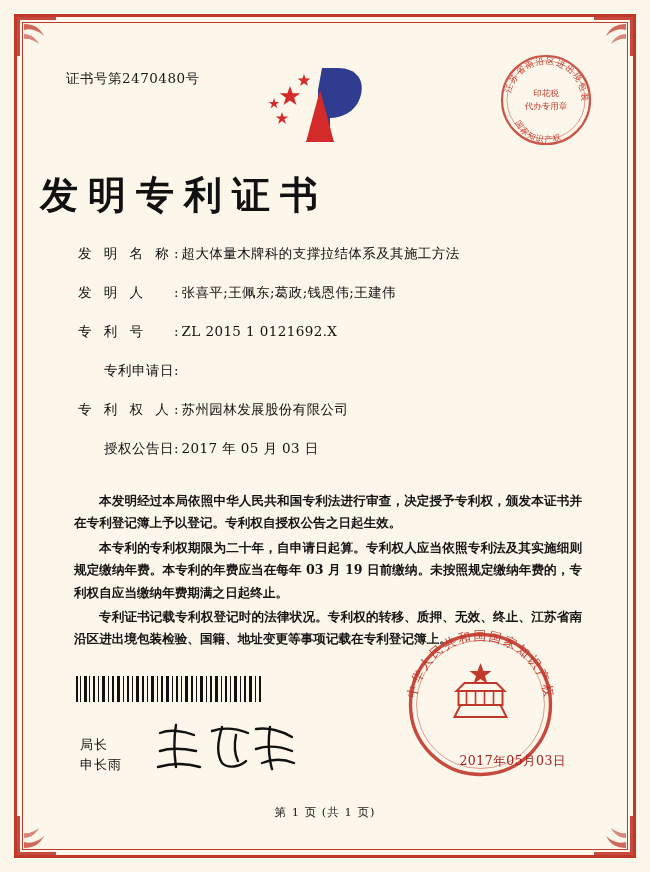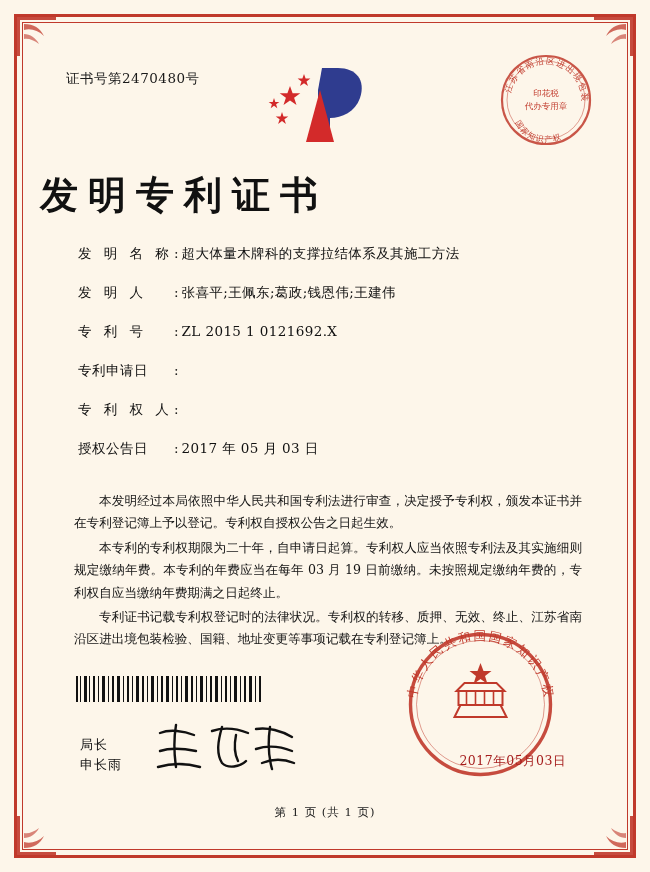--- a/index.html
+++ b/index.html
@@ -125,40 +125,42 @@
   .field-label {
     width: 96px;
     flex: 0 0 96px;
     letter-spacing: 4px;
     white-space: nowrap;
   }
   .field-label.wide {
     letter-spacing: 0.5px;
     width: 96px;
     flex: 0 0 96px;
+    text-align: right;
   }
   .field-colon {
     flex: 0 0 auto;
     margin-right: 3px;
   }
   .field-value {
     flex: 1 1 auto;
     letter-spacing: 0.4px;
   }
 
   
   .body-text {
     position: absolute;
     top: 450px;
     left: 34px;
     right: 28px;
     font-size: 12.6px;
     line-height: 1.78;
     color: #141414;
     text-align: justify;
+    font-weight: bold;
   }
   .body-text p {
     margin: 0 0 2px 0;
     text-indent: 25px;
   }
 
   
   .barcode {
     position: absolute;
     left: 36px;
@@ -310,20 +312,21 @@
         <span class="field-colon">:</span>
         <span class="field-value">ZL 2015 1 0121692.X</span>
       </div>
       <div class="field-row">
         <span class="field-label wide">专利申请日</span>
         <span class="field-colon">:</span>
       </div>
       <div class="field-row">
         <span class="field-label">专 利 权 人</span>
         <span class="field-colon">:</span>
+        <span class="field-value">苏州园林发展股份有限公司</span>
       </div>
       <div class="field-row">
         <span class="field-label wide">授权公告日</span>
         <span class="field-colon">:</span>
         <span class="field-value">2017 年 05 月 03 日</span>
       </div>
     </div>
 
     <div class="body-text">
       <p>本发明经过本局依照中华人民共和国专利法进行审查，决定授予专利权，颁发本证书并在专利登记簿上予以登记。专利权自授权公告之日起生效。</p>

